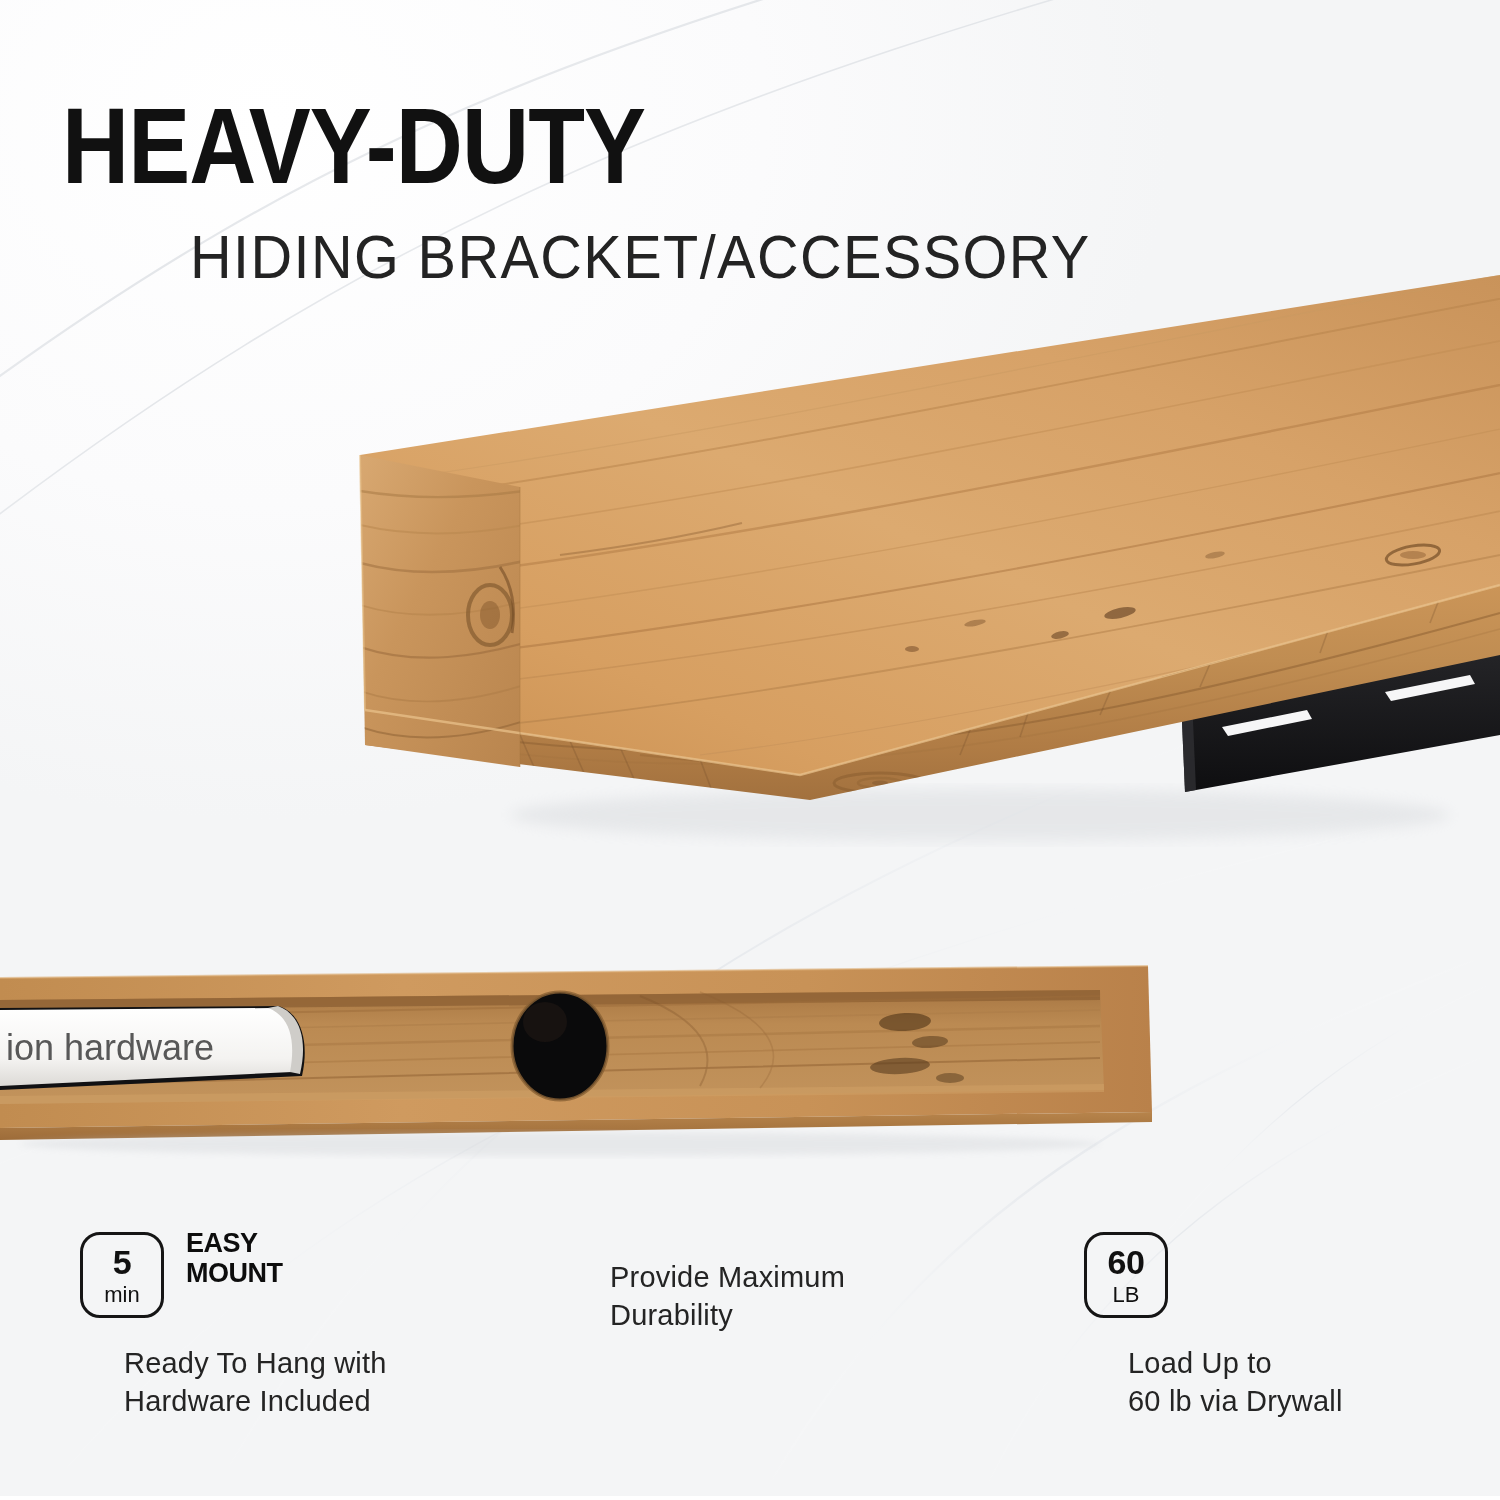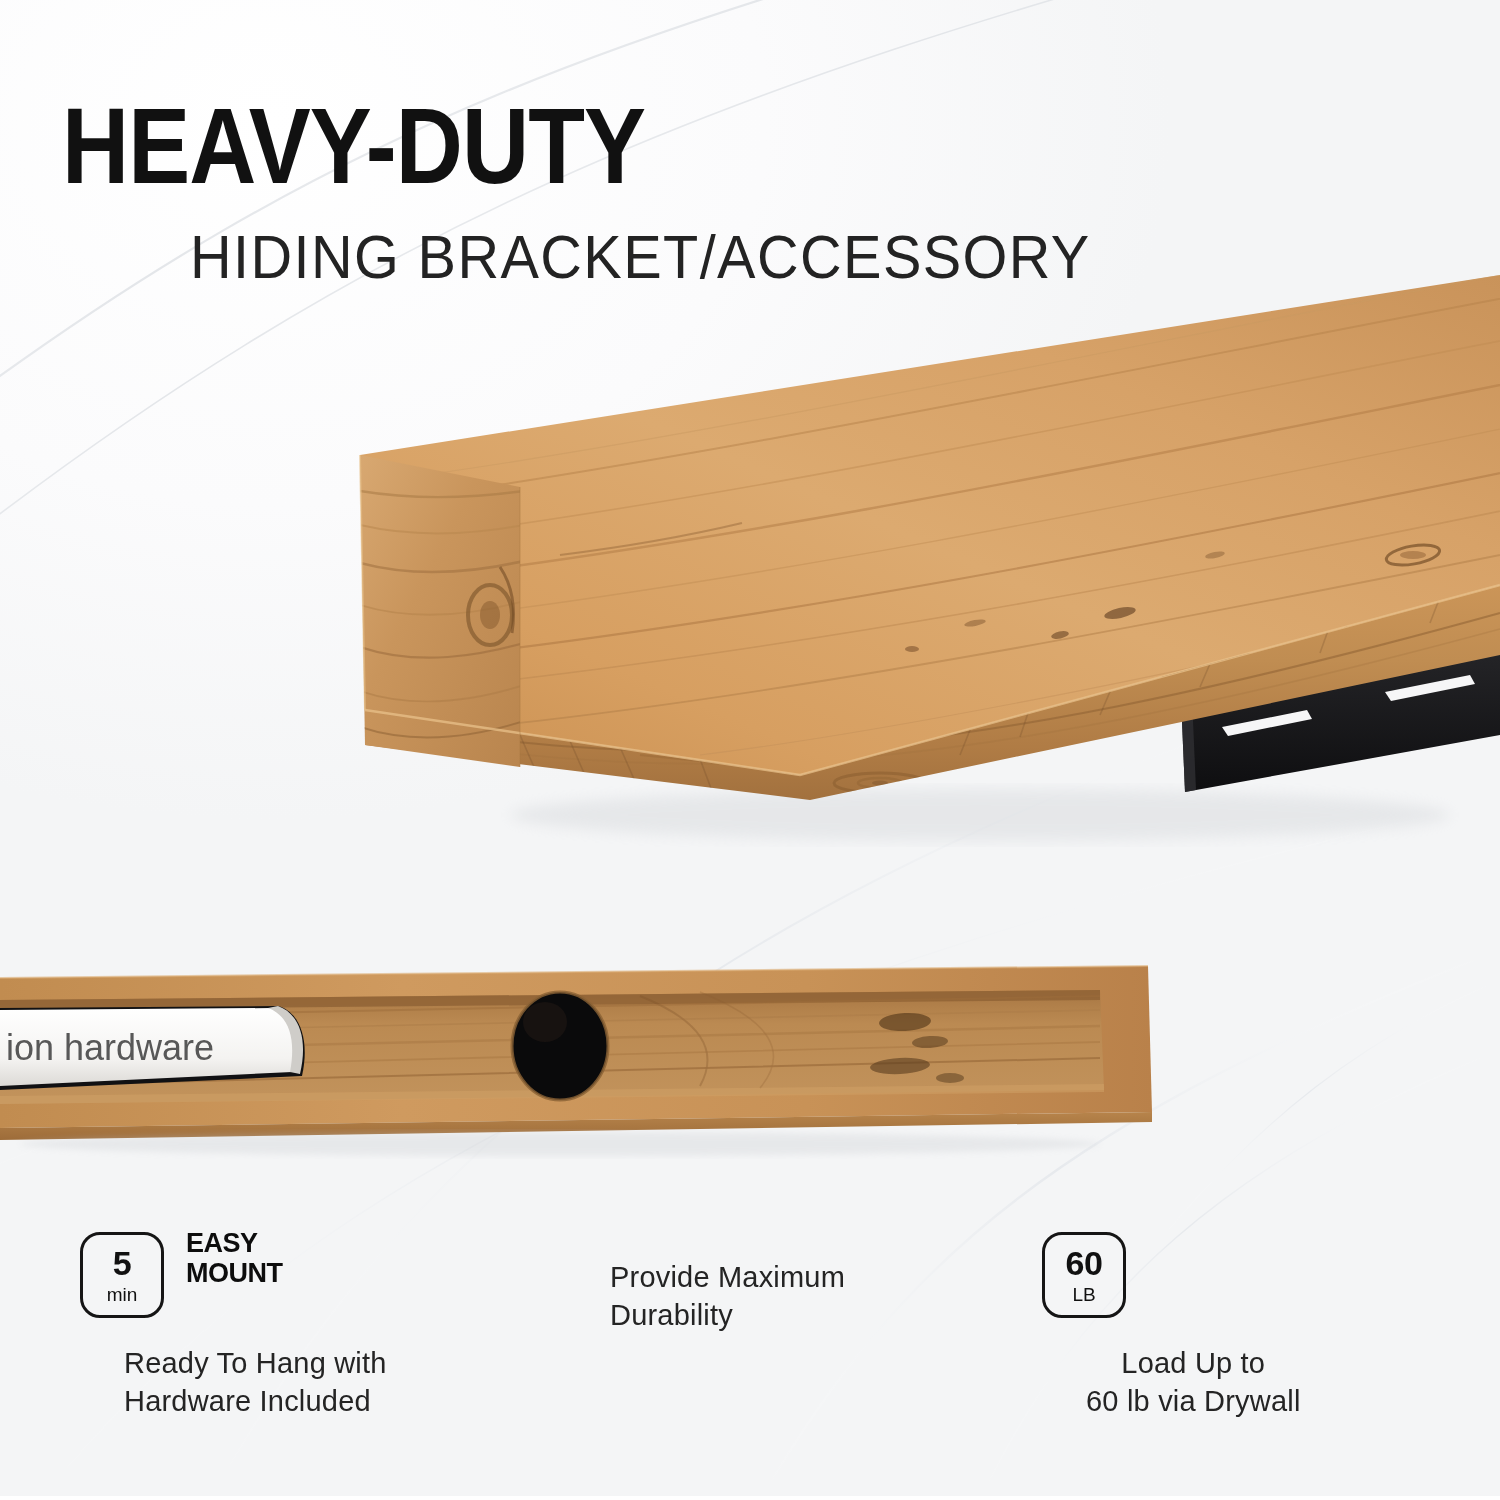--- a/index.html
+++ b/index.html
@@ -35,30 +35,30 @@
     white-space:nowrap;
   }
 
   
   .photo-top{position:absolute;left:0;top:255px;width:1500px;height:600px;}
   .photo-bottom{position:absolute;left:0;top:900px;width:1500px;height:260px;}
 
   
   .features{position:absolute;left:0;top:1232px;width:1500px;height:220px;}
   .feature{position:absolute;top:0;}
-  .f1{left:80px;} .f2{left:566px;} .f3{left:1042px;text-align:center;}
+  .f1{left:80px;} .f2{left:566px;} .f3{left:1084px;}
 
   .f-row{display:flex;align-items:flex-start;gap:22px;}
   .badge{
     width:84px;height:86px;border:3px solid #151515;border-radius:20px;
     display:flex;flex-direction:column;align-items:center;justify-content:center;
     box-sizing:border-box;flex:none;background:transparent;
   }
   .badge-num{font-size:34px;font-weight:700;color:#111;line-height:1;letter-spacing:-0.5px;}
-  .badge-unit{font-size:19px;font-weight:400;color:#111;line-height:1;margin-top:5px;letter-spacing:0px;}
+  .badge-unit{font-size:22px;font-weight:400;color:#111;line-height:1;margin-top:5px;letter-spacing:0px;}
   .badge-icon{width:52px;height:52px;display:block;}
 
   .f-title{
     font-weight:700;font-size:27px;line-height:1.12;color:#0d0d0d;
     letter-spacing:-0.5px;margin-top:-4px;white-space:pre-line;
   }
   .f-desc{
     margin-top:26px;margin-left:44px;
     font-weight:300;font-size:29px;line-height:1.32;color:#242424;
     letter-spacing:0.2px;white-space:pre-line;

